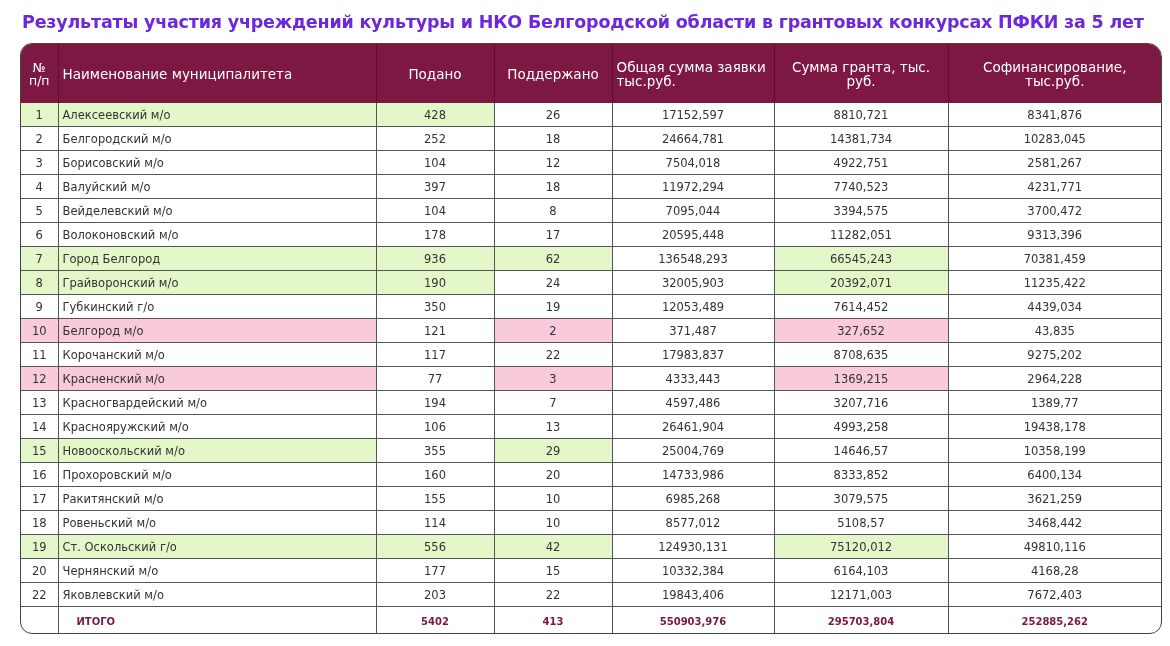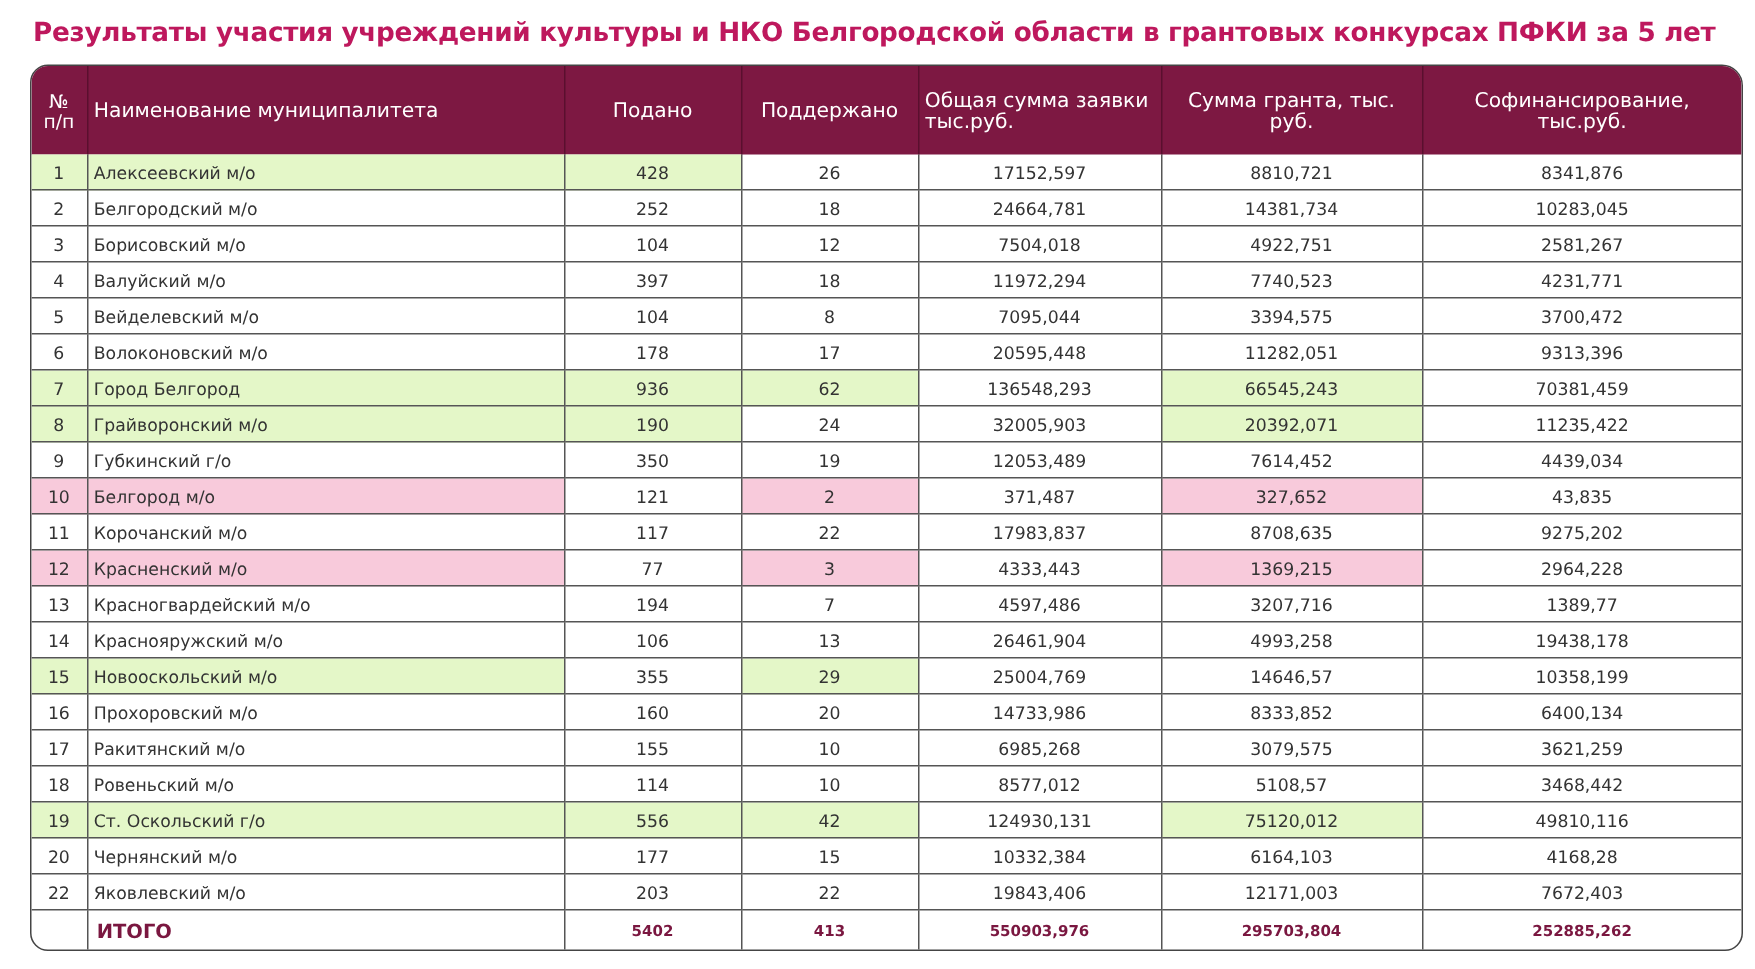--- a/index.html
+++ b/index.html
@@ -1,32 +1,32 @@
 <!DOCTYPE html>
 <html><head>
 <meta charset="utf-8">
 <style>
   html, body { margin:0; padding:0; background:#ffffff; }
   body { width:1170px; height:646px; position:relative; overflow:hidden; font-family:"DejaVu Sans", sans-serif; }
-  .title { position:absolute; left:22px; top:12px; font-family:"DejaVu Sans", sans-serif; font-weight:bold; font-size:17.5px; color:#be185d; letter-spacing:-0.2px; white-space:nowrap; }
+  .title { position:absolute; left:22px; top:12px; font-family:"DejaVu Sans", sans-serif; font-weight:bold; font-size:17.5px; color:#6d28d9; letter-spacing:-0.2px; white-space:nowrap; }
   .tbl-wrap { position:absolute; left:20px; top:43px; width:1140px; height:589px; border:1px solid #444; border-radius:12px 14px 12px 12px; overflow:hidden; background:#fff; }
   table { border-collapse:collapse; table-layout:fixed; width:1140px; }
   col.c0{width:37px;} col.c1{width:318px;} col.c2{width:118px;} col.c3{width:118px;} col.c4{width:162px;} col.c5{width:174px;} col.c6{width:213px;}
   thead th { background:#7d1842; color:#ffffff; font-weight:normal; font-size:13.5px; height:33px; padding:13px 4px; border-right:1px solid #5a0f2e; line-height:14px; }
   thead th:last-child { border-right:none; }
   thead th.left { text-align:left; }
   thead th.num { font-size:12.5px; line-height:13px; text-align:center; padding:0; }
   thead th.wrap { text-align:left; }
   tbody td { height:23px; font-size:11.5px; color:#333; text-align:center; border-right:1px solid #555; border-bottom:1px solid #555; padding:0 4px; white-space:nowrap; }
   tbody td:last-child { border-right:none; }
   tbody td.name { text-align:left; }
   td.g { background:#e4f7c8; }
   td.p { background:#f8cadb; }
   tr.total td { height:28px; font-weight:bold; font-size:10px; color:#7a1740; border-bottom:none; }
-  tr.total td.name { font-size:13px; padding-left:6px; }
+  tr.total td.name { font-size:10px; padding-left:18px; }
 </style>
 </head>
 <body>
 
 <div class="title">Результаты участия учреждений культуры и НКО Белгородской области в грантовых конкурсах ПФКИ за 5 лет</div>
 
 <div class="tbl-wrap">
 <table>
   <colgroup>
         <col class="c0">

